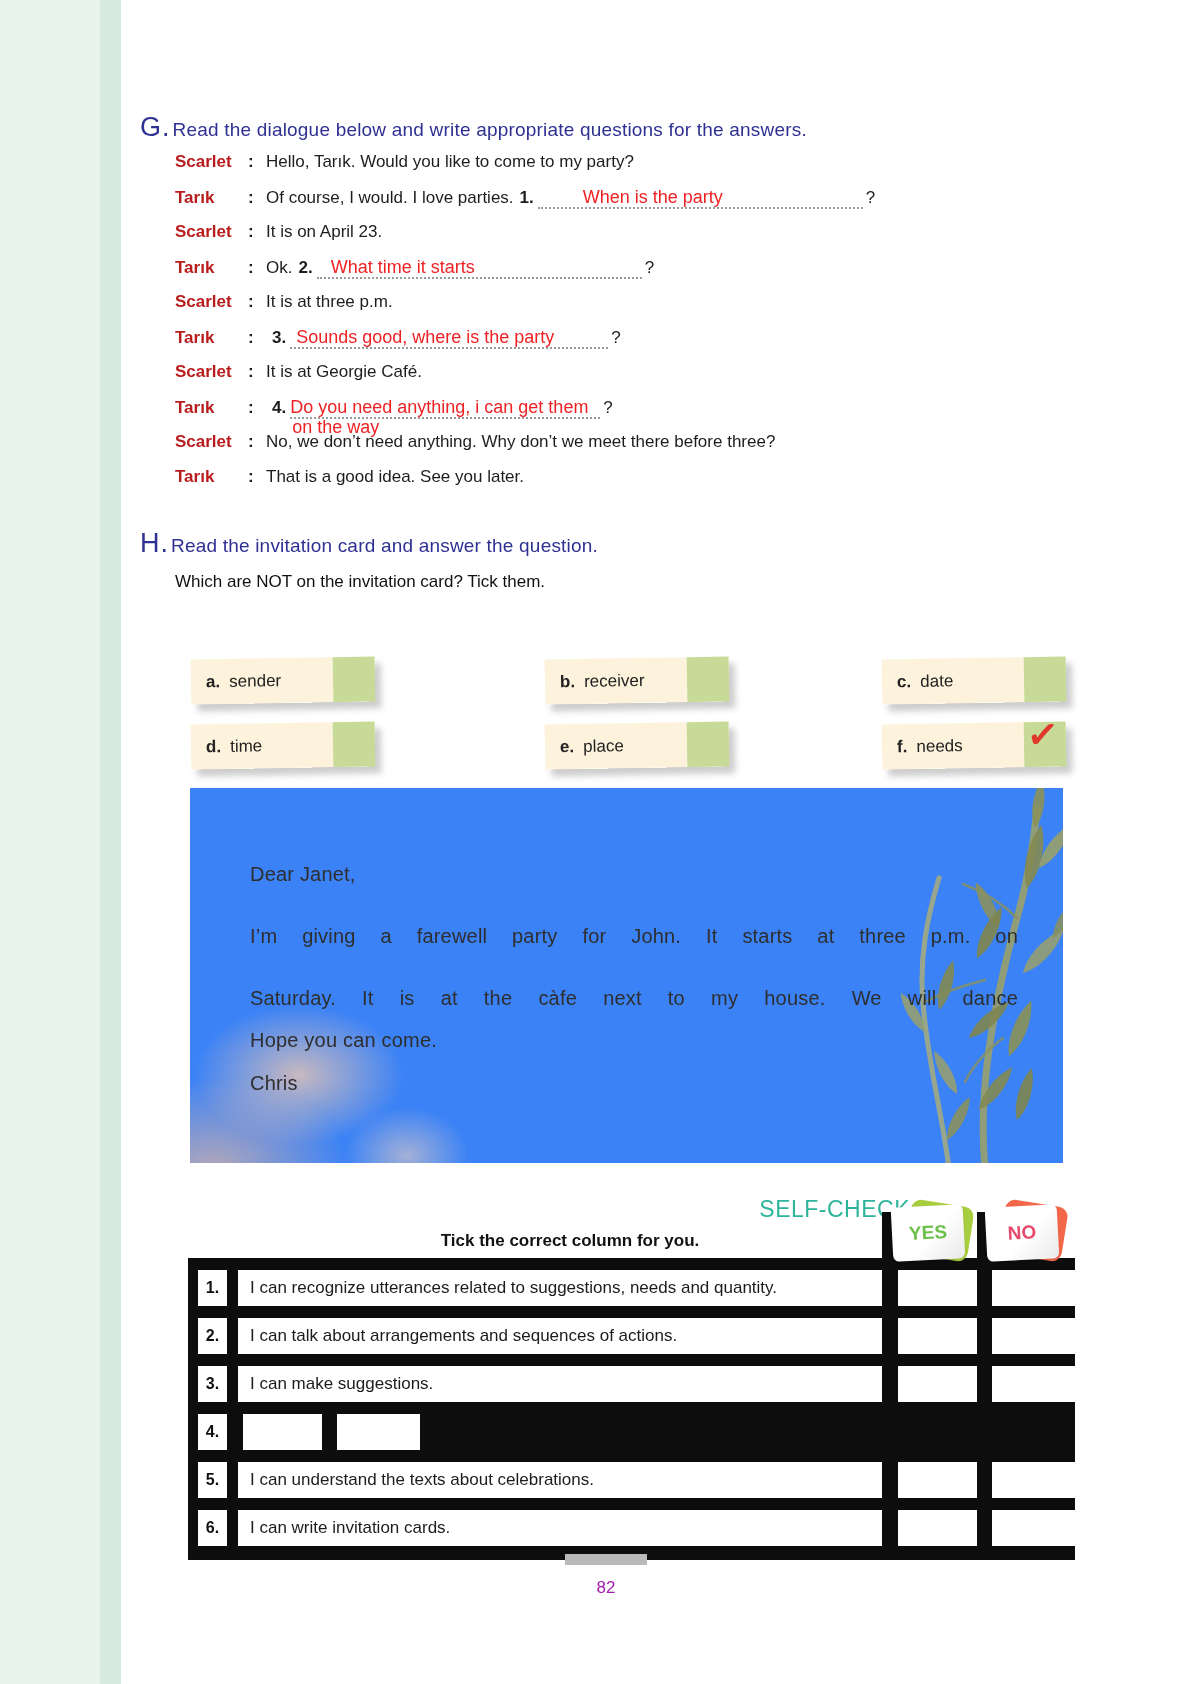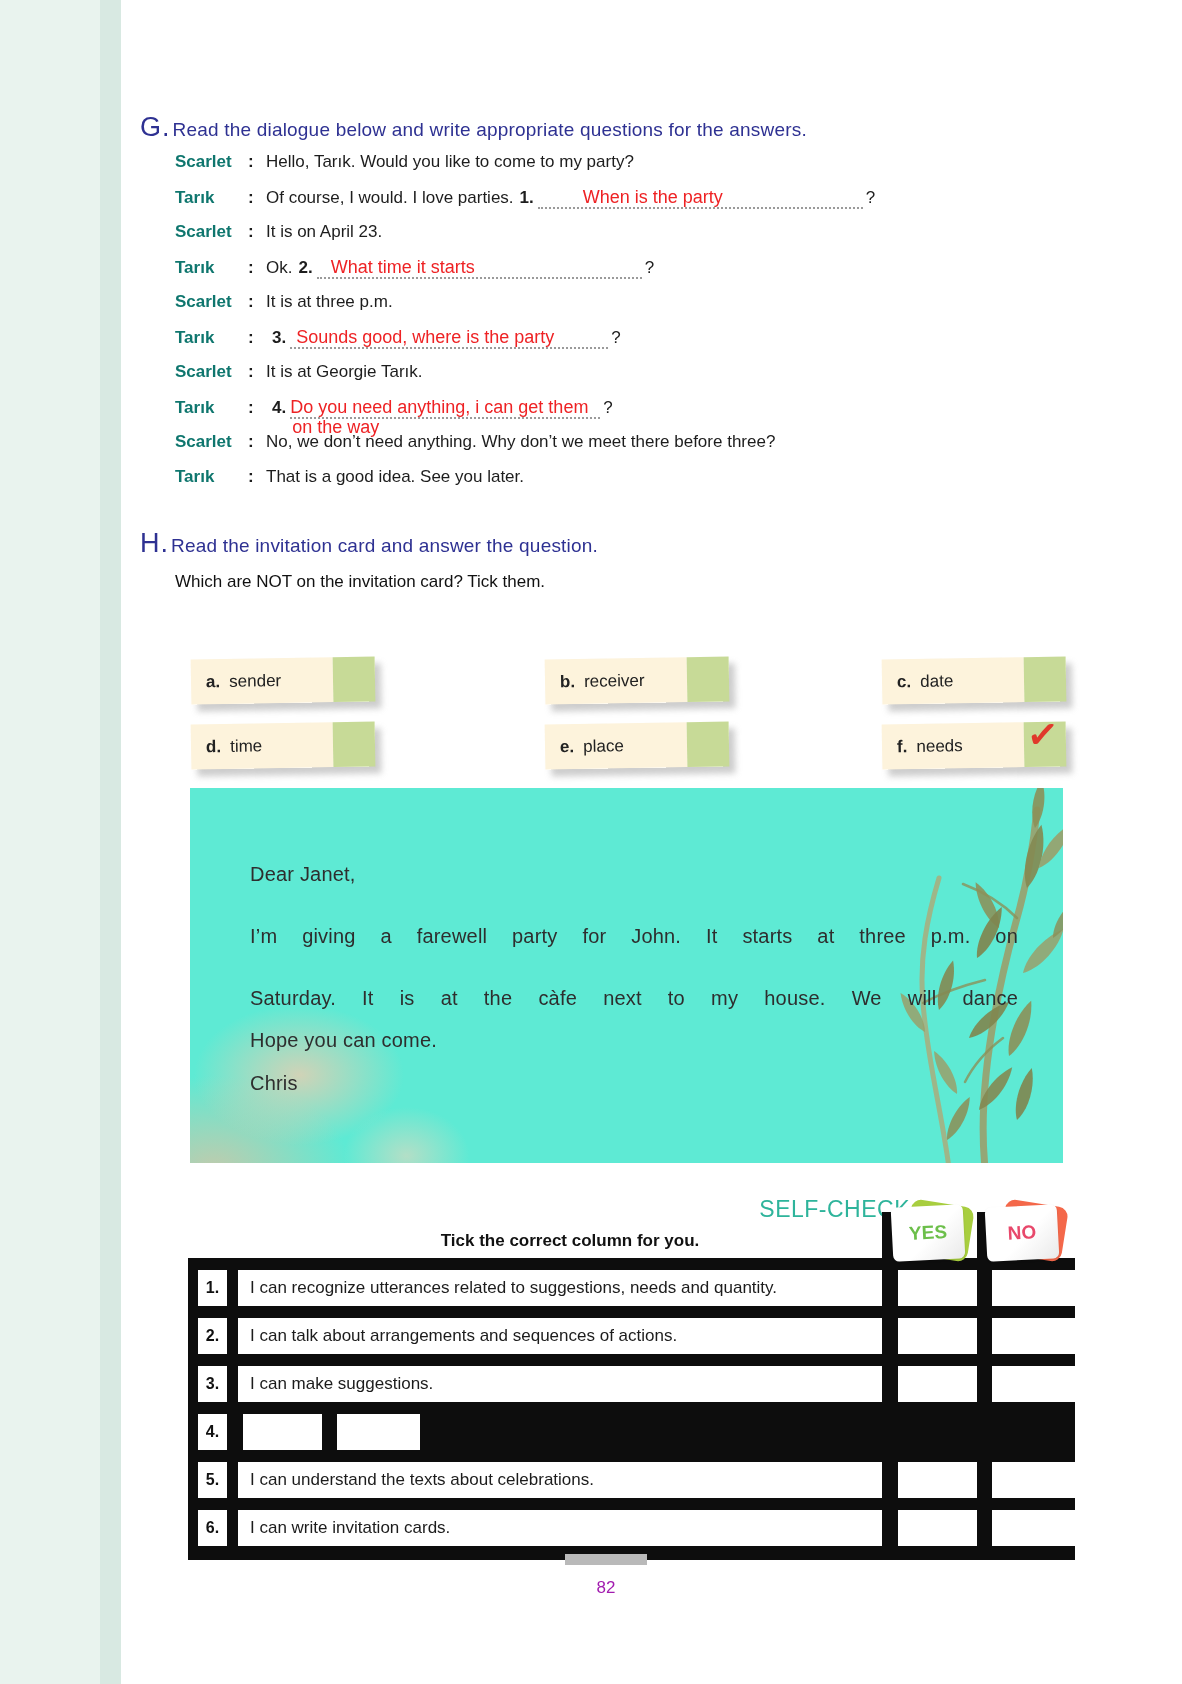--- a/index.html
+++ b/index.html
@@ -11,42 +11,42 @@
   .strip-inner { position:absolute; left:100px; top:0; width:21px; height:1684px; background:#d8e9e2; }
 
   
   .sec-head { position:absolute; display:flex; align-items:baseline; color:#2e3192; }
   .sec-letter { font-size:27px; letter-spacing:1px; }
   .sec-title  { font-size:19px; margin-left:2px; letter-spacing:0.2px; }
 
   
   .dialogue { position:absolute; left:175px; top:152px; width:780px; font-size:17px; color:#1d1d1d; }
   .dlg-line { display:flex; align-items:baseline; min-height:22px; margin-bottom:13px; white-space:nowrap; }
-  .dlg-name { width:73px; font-weight:bold; color:#0f766e; }
+  .dlg-name { width:73px; font-weight:bold; color:#b91c1c; }
   .dlg-colon { width:18px; font-weight:bold; }
   .dlg-num { font-weight:bold; margin:0 4px 0 6px; }
   .dotted { display:inline-block; position:relative; border-bottom:2px dotted #9a9a9a; height:22px; vertical-align:baseline; }
   .red { color:#ee2224; font-size:18px; }
   .ans-line2 { position:absolute; top:100%; left:2px; white-space:nowrap; border:none; }
   .qmark { margin-left:3px; }
   .w325 { width:325px; } .w318 { width:318px; } .w310 { width:310px; }
   .pl45 { padding-left:45px; } .pl14 { padding-left:14px; } .pl6 { padding-left:6px; }
 
   .h-question { position:absolute; left:175px; top:572px; font-size:17px; font-weight:normal; color:#111; }
 
   
   .opt-box { position:absolute; width:184px; height:45px; display:flex; transform:rotate(-1deg);
              box-shadow:6px 7px 6px rgba(130,130,130,0.40); }
   .opt-label { flex:1; background:#fdf3dc; display:flex; align-items:center; padding-left:15px; font-size:17px; color:#222; }
   .opt-letter { font-weight:bold; margin-right:9px; }
   .opt-tab { width:42px; background:#c7da97; position:relative; }
   .opt-check { position:absolute; left:3px; top:-6px; font-size:38px; font-weight:bold; color:#e0392b; transform:rotate(6deg); line-height:1; }
 
   
-  .card { position:absolute; left:190px; top:788px; width:873px; height:375px; background:#5eead4; overflow:hidden; }
+  .card { position:absolute; left:190px; top:788px; width:873px; height:375px; background:#3b82f6; overflow:hidden; }
   .card-peach { position:absolute; left:-20px; bottom:-20px; width:430px; height:270px;
     background:
       radial-gradient(150px 100px at 30% 60%, rgba(247,203,173,0.75), rgba(247,203,173,0) 70%),
       radial-gradient(190px 130px at 10% 95%, rgba(244,187,152,0.65), rgba(244,187,152,0) 72%),
       radial-gradient(90px 70px at 55% 90%, rgba(249,214,188,0.55), rgba(249,214,188,0) 70%); }
   .card-bamboo { position:absolute; right:-4px; top:0; }
   .card-text { position:absolute; left:60px; top:72px; width:768px; color:#2e2e2e; font-size:20px; line-height:29px; letter-spacing:0.2px; }
   .card-greeting { margin-bottom:4px; }
   .just { text-align:justify; text-align-last:justify;margin-top:33px; }
   .card-closing { margin-top:13px; }
@@ -132,21 +132,21 @@
     <div class="dlg-line">
       <span class="dlg-name">Tarık</span>
       <span class="dlg-colon">:</span>
       <span class="dlg-num">3.</span>
       <span class="dotted w318 pl6"><span class="red">Sounds good, where is the party</span></span>
       <span class="qmark">?</span>
     </div>
     <div class="dlg-line">
       <span class="dlg-name">Scarlet</span>
       <span class="dlg-colon">:</span>
-      <span class="dlg-text">It is at Georgie Tarık.</span>
+      <span class="dlg-text">It is at Georgie Café.</span>
     </div>
     <div class="dlg-line">
       <span class="dlg-name">Tarık</span>
       <span class="dlg-colon">:</span>
       <span class="dlg-num">4.</span>
       <span class="dotted w310"><span class="red">Do you need anything, i can get them</span><span class="red ans-line2">on the way</span></span>
       <span class="qmark">?</span>
     </div>
     <div class="dlg-line">
       <span class="dlg-name">Scarlet</span>

